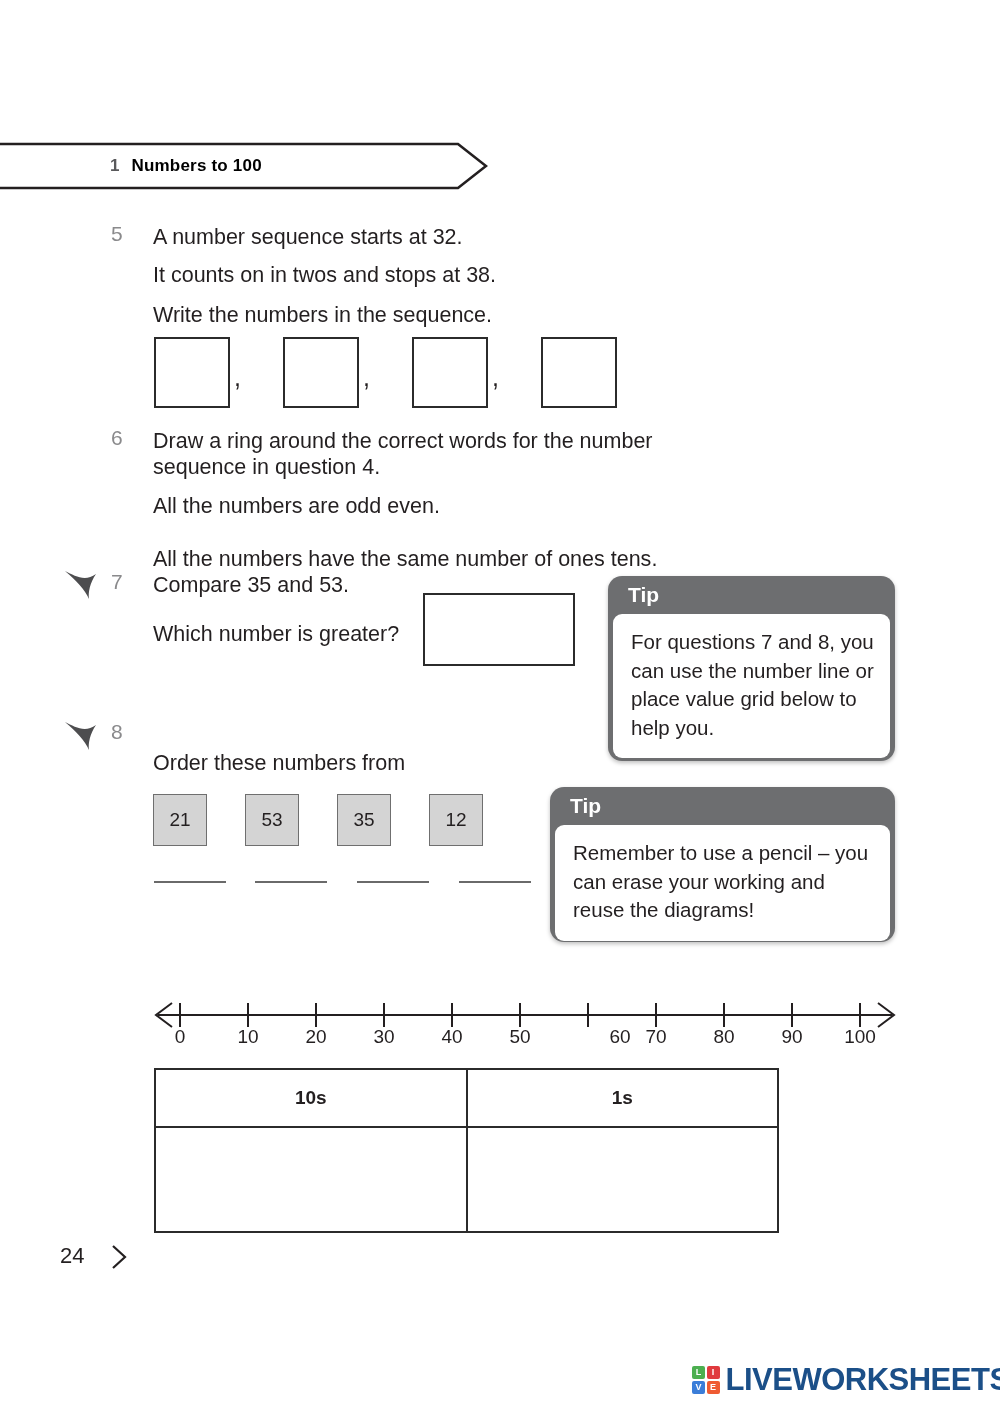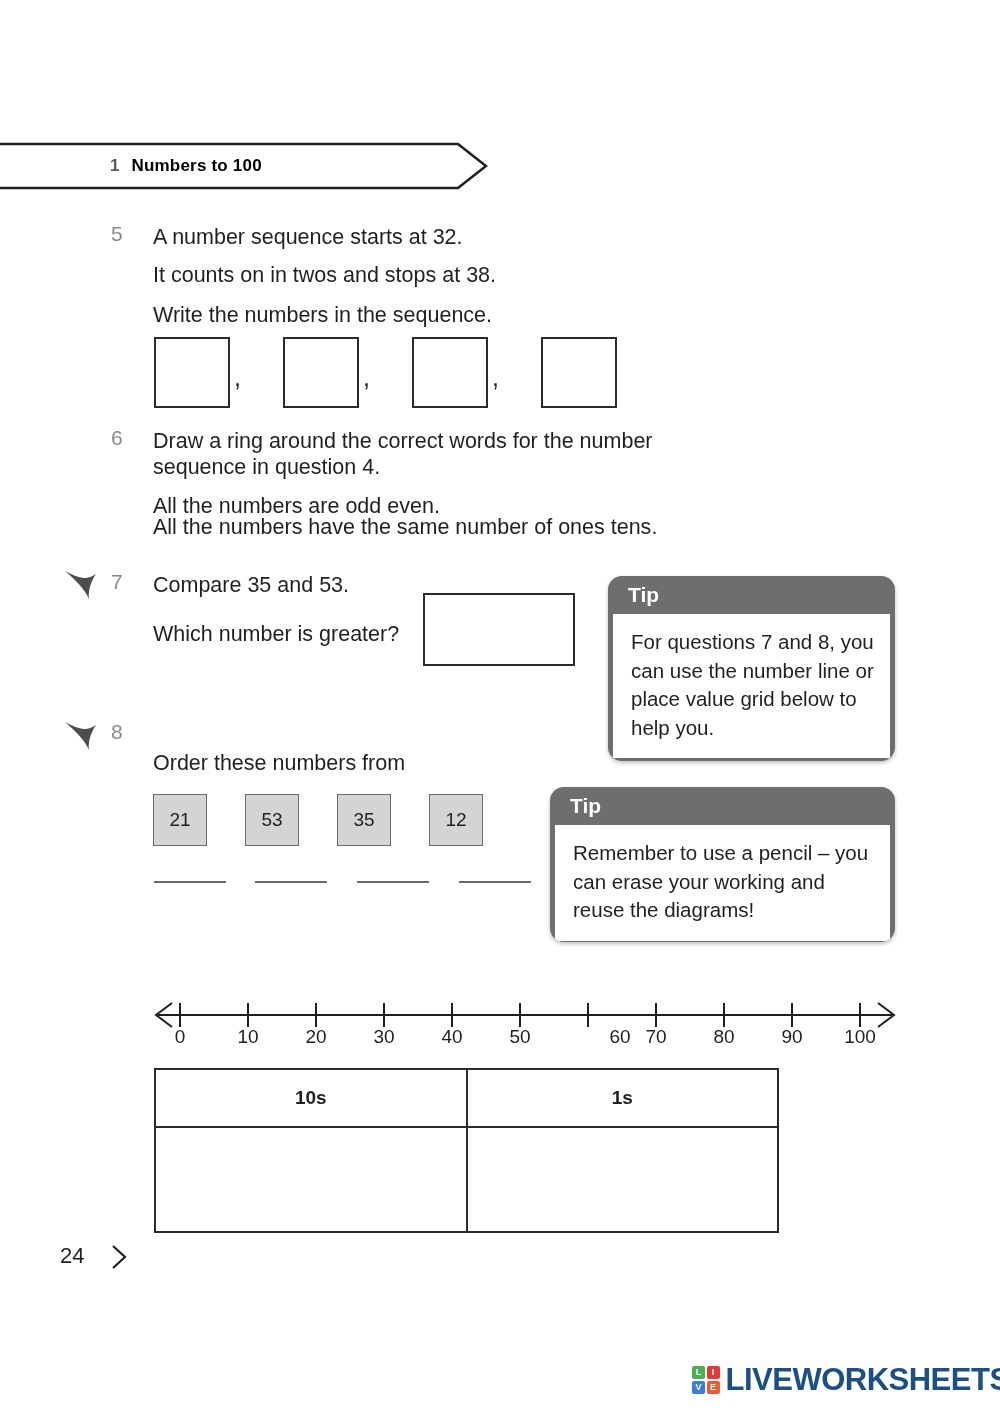--- a/index.html
+++ b/index.html
@@ -72,21 +72,21 @@
     box-sizing:border-box;
   }
   .tip-head{
     height:38px;display:flex;align-items:center;
     padding-left:20px;
     color:#ffffff;font-size:21px;font-weight:bold;
   }
   .tip-body{
     background:#ffffff;
     margin:0 5px 5px 5px;
-    border-radius:0;
+    border-radius:9px;
     padding:14px 16px 16px 18px;
     font-size:20.5px;line-height:28.5px;color:#231f20;
   }
 
   
   .numline{position:absolute;left:150px;top:995px;width:750px;height:60px;}
   .numline svg{display:block;}
   .nl-label{
     position:absolute;font-size:19px;color:#231f20;
     text-align:center;width:60px;
@@ -161,21 +161,21 @@
   <div class="sqbox" style="left:541px;top:337px;"></div>
 
   <div class="qnum" style="left:111px;top:426px;">6</div>
   <div class="qtext" style="left:153px;top:422px;">Draw a ring around the correct words for the number</div>
   <div class="qtext" style="left:153px;top:448px;">sequence in question 4.</div>
 
   <div class="qtext" style="left:153px;top:487px;">
     <span>All the numbers are </span><b>odd even</b><span>.</span>
   </div>
 
-  <div class="qtext" style="left:153px;top:508px;">
+  <div class="qtext" style="left:153px;top:540px;">
     <span>All the numbers have the same number of </span><b>ones tens</b><span>.</span>
   </div>
 
   <div class="marker" style="left:63px;top:565px;">
     <svg width="36" height="36" viewBox="0 0 36 36">
       <path d="M2,6 C12,11 22,17 33,9 C27,18 25,27 26,34 C22,25 13,15 2,6 Z" fill="#4d4d4f"></path>
     </svg>
   </div>
   <div class="qnum" style="left:111px;top:570px;">7</div>
   <div class="qtext" style="left:153px;top:566px;">Compare 35 and 53.</div>

